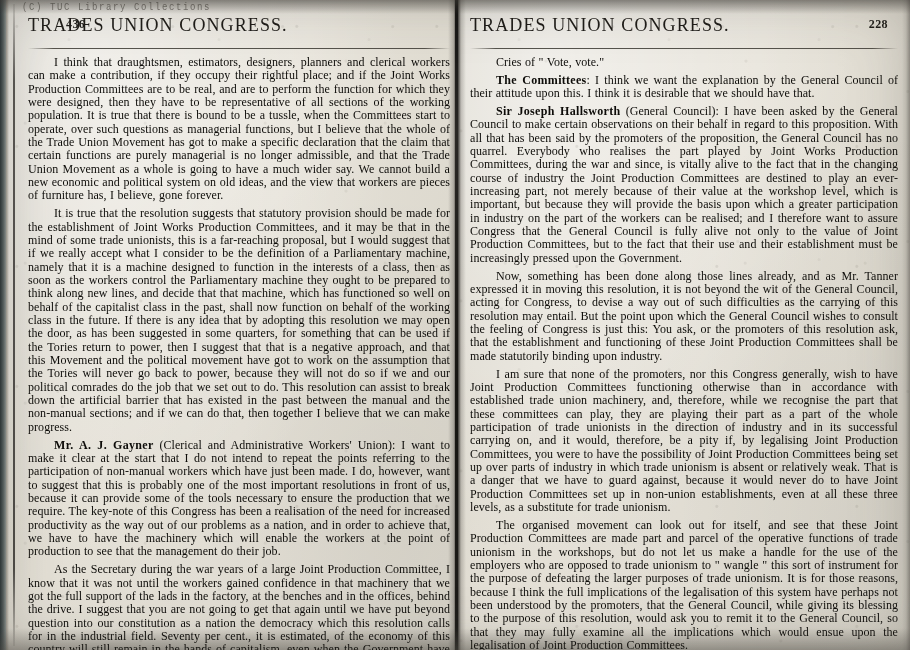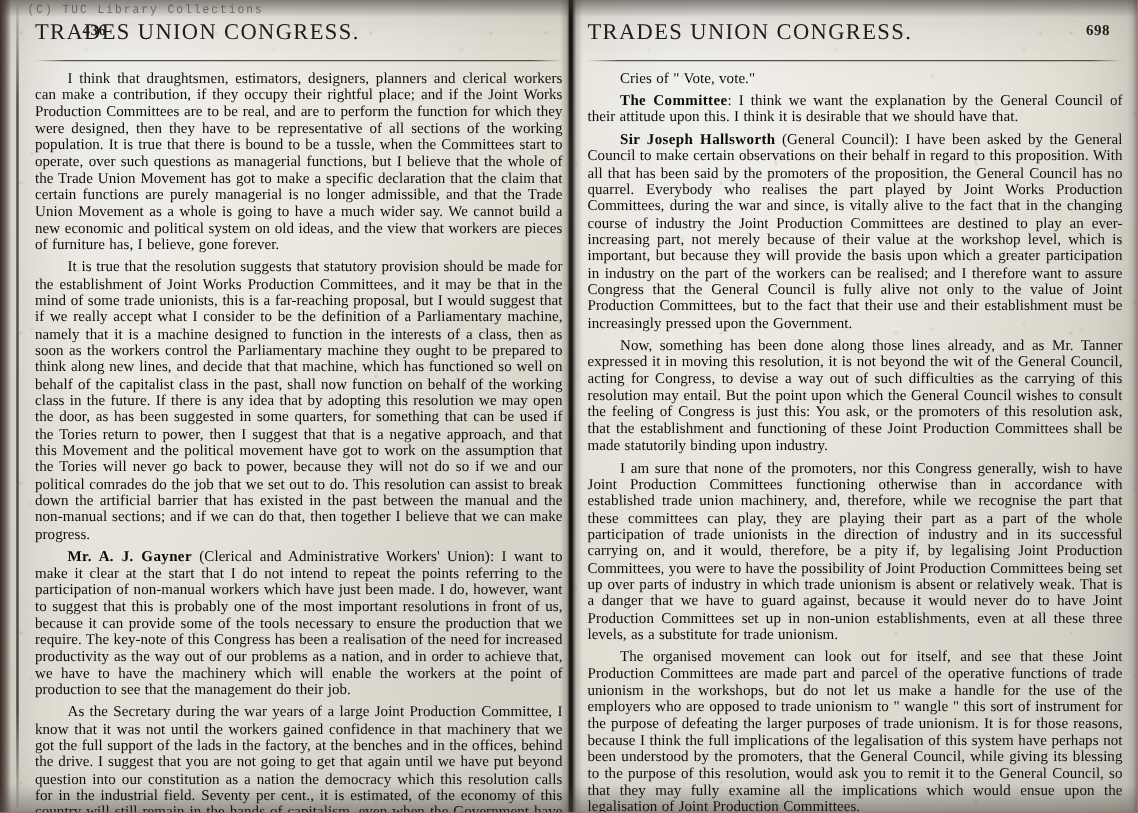--- a/index.html
+++ b/index.html
@@ -7,21 +7,21 @@
     margin: 0;
     padding: 0;
     background: #ululululu;
     background: #8a8a86;
   }
   #scan {
     position: relative;
     width: 910px;
     height: 650px;
     overflow: hidden;
-    background: #ef4444;
+    background: #0ea5e9;
     font-family: "Liberation Serif", "DejaVu Serif", serif;
     -webkit-font-smoothing: none;
   }
 
   
   .sheet {
     position: absolute;
     top: 0;
     height: 650px;
     background:
@@ -192,27 +192,27 @@
         <p>I think that draughtsmen, estimators, designers, planners and clerical workers can make a contribution, if they occupy their rightful place; and if the Joint Works Production Committees are to be real, and are to perform the function for which they were designed, then they have to be representative of all sections of the working population. It is true that there is bound to be a tussle, when the Committees start to operate, over such questions as managerial functions, but I believe that the whole of the Trade Union Movement has got to make a specific declaration that the claim that certain functions are purely managerial is no longer admissible, and that the Trade Union Movement as a whole is going to have a much wider say. We cannot build a new economic and political system on old ideas, and the view that workers are pieces of furniture has, I believe, gone forever.</p>
         <p>It is true that the resolution suggests that statutory provision should be made for the establishment of Joint Works Production Committees, and it may be that in the mind of some trade unionists, this is a far-reaching proposal, but I would suggest that if we really accept what I consider to be the definition of a Parliamentary machine, namely that it is a machine designed to function in the interests of a class, then as soon as the workers control the Parliamentary machine they ought to be prepared to think along new lines, and decide that that machine, which has functioned so well on behalf of the capitalist class in the past, shall now function on behalf of the working class in the future. If there is any idea that by adopting this resolution we may open the door, as has been suggested in some quarters, for something that can be used if the Tories return to power, then I suggest that that is a negative approach, and that this Movement and the political movement have got to work on the assumption that the Tories will never go back to power, because they will not do so if we and our political comrades do the job that we set out to do. This resolution can assist to break down the artificial barrier that has existed in the past between the manual and the non-manual sections; and if we can do that, then together I believe that we can make progress.</p>
         <p><span class="speaker">Mr. A. J. Gayner</span><span> (Clerical and Administrative Workers' Union): I want to make it clear at the start that I do not intend to repeat the points referring to the participation of non-manual workers which have just been made. I do, however, want to suggest that this is probably one of the most important resolutions in front of us, because it can provide some of the tools necessary to ensure the production that we require. The key-note of this Congress has been a realisation of the need for increased productivity as the way out of our problems as a nation, and in order to achieve that, we have to have the machinery which will enable the workers at the point of production to see that the management do their job.</span></p>
         <p>As the Secretary during the war years of a large Joint Production Committee, I know that it was not until the workers gained confidence in that machinery that we got the full support of the lads in the factory, at the benches and in the offices, behind the drive. I suggest that you are not going to get that again until we have put beyond question into our constitution as a nation the democracy which this resolution calls for in the industrial field. Seventy per cent., it is estimated, of the economy of this country will still remain in the hands of capitalism, even when the Government have carried through their full programme of nationalisation in the present Parliament. In order that that should be adequately guarded by the workers in the factories, they must have the protection of proposals such as are before you in this resolution. The statutory protection</p>
       </div>
   </div>
 
   <div class="page" id="page-437">
     <div class="running-head">
       <div class="rh-title">TRADES UNION CONGRESS.</div>
-      <div class="folio folio-right">698</div>
+      <div class="folio folio-right">228</div>
     </div>
     <div class="rule"></div>
 
     <div class="body" id="body-right">
         <p>Cries of " Vote, vote."</p>
-        <p><span class="speaker">The Committee</span><span>: I think we want the explanation by the General Council of their attitude upon this. I think it is desirable that we should have that.</span></p>
+        <p><span class="speaker">The Committees</span><span>: I think we want the explanation by the General Council of their attitude upon this. I think it is desirable that we should have that.</span></p>
         <p><span class="speaker">Sir Joseph Hallsworth</span><span> (General Council): I have been asked by the General Council to make certain observations on their behalf in regard to this proposition. With all that has been said by the promoters of the proposition, the General Council has no quarrel. Everybody who realises the part played by Joint Works Production Committees, during the war and since, is vitally alive to the fact that in the changing course of industry the Joint Production Committees are destined to play an ever-increasing part, not merely because of their value at the workshop level, which is important, but because they will provide the basis upon which a greater participation in industry on the part of the workers can be realised; and I therefore want to assure Congress that the General Council is fully alive not only to the value of Joint Production Committees, but to the fact that their use and their establishment must be increasingly pressed upon the Government.</span></p>
         <p>Now, something has been done along those lines already, and as Mr. Tanner expressed it in moving this resolution, it is not beyond the wit of the General Council, acting for Congress, to devise a way out of such difficulties as the carrying of this resolution may entail. But the point upon which the General Council wishes to consult the feeling of Congress is just this: You ask, or the promoters of this resolution ask, that the establishment and functioning of these Joint Production Committees shall be made statutorily binding upon industry.</p>
         <p>I am sure that none of the promoters, nor this Congress generally, wish to have Joint Production Committees functioning otherwise than in accordance with established trade union machinery, and, therefore, while we recognise the part that these committees can play, they are playing their part as a part of the whole participation of trade unionists in the direction of industry and in its successful carrying on, and it would, therefore, be a pity if, by legalising Joint Production Committees, you were to have the possibility of Joint Production Committees being set up over parts of industry in which trade unionism is absent or relatively weak. That is a danger that we have to guard against, because it would never do to have Joint Production Committees set up in non-union establishments, even at all these three levels, as a substitute for trade unionism.</p>
         <p>The organised movement can look out for itself, and see that these Joint Production Committees are made part and parcel of the operative functions of trade unionism in the workshops, but do not let us make a handle for the use of the employers who are opposed to trade unionism to " wangle " this sort of instrument for the purpose of defeating the larger purposes of trade unionism. It is for those reasons, because I think the full implications of the legalisation of this system have perhaps not been understood by the promoters, that the General Council, while giving its blessing to the purpose of this resolution, would ask you to remit it to the General Council, so that they may fully examine all the implications which would ensue upon the legalisation of Joint Production Committees.</p>
       </div>
   </div>
 
   <div class="grain"></div>
   <div class="blur-layer"></div>
 </div>

